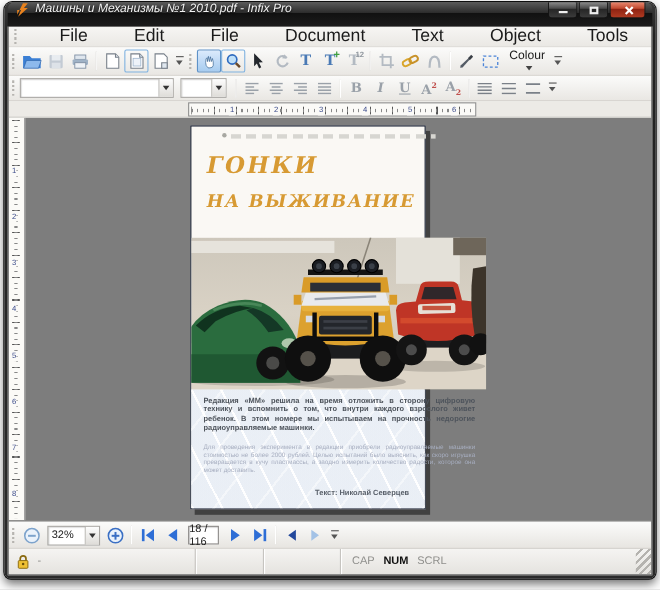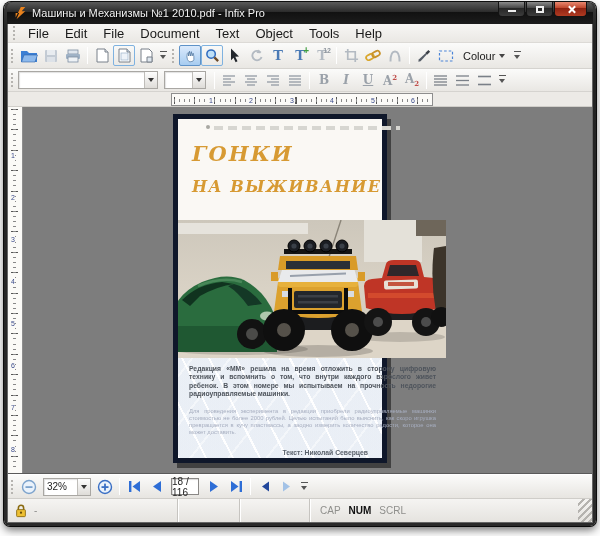--- a/index.html
+++ b/index.html
@@ -5,63 +5,63 @@
   * { box-sizing: border-box; margin: 0; padding: 0; }
   html,body { width:600px; height:536px; overflow:hidden;
     font-family:"Liberation Sans", sans-serif; background:#fdfdfd; }
   .desktop { position:relative; width:600px; height:536px; }
 
   
   .window { position:absolute; left:4px; top:2px; width:592px; height:524px;
     background:linear-gradient(#3a3a3a,#222 30px,#2a2a2a);
     border-radius:7px 7px 6px 6px; padding:0 3px 3px 3px;
     box-shadow:0 4px 9px rgba(0,0,0,.55), 0 0 0 1px #111; }
-  .titlebar { height:22px; display:flex; align-items:center; padding-left:6px; position:relative;
-    background:linear-gradient(#5a5a5a,#2b2b2b 45%,#111 46%,#1c1c1c); border-radius:6px 6px 0 0; }
+  .titlebar { height:22px; display:flex; padding-left:6px; position:relative;
+    background:linear-gradient(#5a5a5a,#2b2b2b 45%,#111 46%,#1c1c1c); border-radius:6px 6px 0 0;font-style:italic; }
   .titlebar .logo { width:14px; height:14px; margin-right:5px; flex:0 0 auto; }
   .titlebar .title { color:#f2f2f2; font-size:11px; text-shadow:0 1px 2px #000; white-space:nowrap; }
   .winbtns { position:absolute; right:6px; top:0; display:flex; }
   .wb { width:27px; height:15px; margin-left:1px; border-radius:0 0 4px 4px;
     background:linear-gradient(#8a8a8a,#4a4a4a 40%,#262626 45%,#3c3c3c);
     border:1px solid #141414; border-top:none; position:relative; }
   .wb.close { width:33px; background:linear-gradient(#e98870,#c14a30 40%,#8f2312 45%,#b03b22); }
   .g-min { position:absolute; left:9px; bottom:4px; width:8px; height:2px; background:#eee; }
   .g-max { position:absolute; left:9px; top:4px; width:8px; height:7px; border:2px solid #eee; }
   .g-x { position:absolute; left:12px; top:3px; width:9px; height:9px; }
   .g-x:before,.g-x:after { content:""; position:absolute; left:4px; top:0; width:2px; height:9px; background:#fff; }
   .g-x:before { transform:rotate(45deg);} .g-x:after { transform:rotate(-45deg);}
 
   .client { height:499px; background:#efedea; border:1px solid #666; border-top:none;
     display:flex; flex-direction:column; overflow:hidden; }
 
   
   .menubar { height:19px; display:flex; align-items:center; background:linear-gradient(#f7f6f4,#eae8e4);
     border-bottom:1px solid #dcdad6; padding-left:2px; }
-  .menu-item { font-size:13px; color:#1a1a1a; padding:2px 8px; }
+  .menu-item { font-size:16px; color:#1a1a1a; padding:2px 8px;margin-left:26px; }
   .grip { width:5px; height:14px; margin:0 3px 0 2px;
     background:repeating-linear-gradient(#b6b4b0 0 2px, transparent 2px 4px); flex:0 0 auto;
     background-size:2px 100%; background-repeat:no-repeat; background-position:1px 0; }
 
   
   .toolbar { display:flex; align-items:center; background:linear-gradient(#fbfbfa,#e9e7e3);
     border-bottom:1px solid #d5d3cf; }
   .tb1 { height:26px; } .tb2 { height:23px; } 
   .tbtn { width:22px; height:21px; display:flex; align-items:center; justify-content:center;
     border:1px solid transparent; border-radius:2px; flex:0 0 auto; position:relative; }
   .tbtn.sel { background:linear-gradient(#dbeafc,#a7ccf0); border-color:#5e92c8; }
   .tbtn.framed { border-color:#7fb2e0; }
   .sep { width:1px; height:17px; background:#c3c1bd; border-right:1px solid #fff; margin:0 3px; flex:0 0 auto; }
   .overflow { width:11px; height:20px; margin-left:1px; position:relative; flex:0 0 auto; }
   .overflow:before { content:""; position:absolute; left:2px; top:5px; width:7px; height:1px; background:#555; }
   .overflow:after { content:""; position:absolute; left:2px; top:9px; border:3.5px solid transparent; border-top:4px solid #555; }
   .t-letter { font-family:"DejaVu Serif", serif; font-weight:bold; font-size:13px; color:#4a7ab5; line-height:1; }
   .t-letter.dis { color:#b3bac2; }
   .badge-plus { position:absolute; right:1px; top:0; color:#3f9e3f; font-size:10px; font-weight:bold; line-height:1; }
   .badge-12 { position:absolute; right:1px; top:1px; color:#8e959d; font-size:7px; font-weight:bold; line-height:1; }
-  .colour-btn { display:flex; align-items:center; padding:2px 5px; border:1px solid transparent; border-radius:2px; }
+  .colour-btn { display:flex; align-items:center; padding:2px 5px; border:1px solid transparent; border-radius:2px;flex-direction:column; }
   .colour-btn span { font-size:11px; color:#1a1a1a; }
   .dd-arrow { width:0; height:0; border:3px solid transparent; border-top:4px solid #444; margin-left:4px; margin-top:3px; }
 
   
   .combo { height:18px; background:#fff; border:1px solid #a9a7a3; display:flex; align-items:center;
     box-shadow:inset 1px 1px 1px rgba(0,0,0,.12); flex:0 0 auto; }
   .combo .cval { flex:1; font-size:10px; padding:0 3px; color:#222; }
   .combo .cbtn { width:13px; height:100%; border-left:1px solid #bfbdb9;
     background:linear-gradient(#fdfdfd,#dedcd8); display:flex; align-items:center; justify-content:center; }
   .combo .cbtn i { width:0; height:0; border:3px solid transparent; border-top:4px solid #333; margin-top:3px; }
@@ -86,21 +86,21 @@
   .vruler { width:15px; background:#fbfaf7; border-right:1px solid #8e8e8e; position:relative; flex:0 0 auto; }
   .vminor { position:absolute; top:2px; bottom:2px; left:5px; width:3px;
     background:repeating-linear-gradient(#888 0 1px, transparent 1px 5.1px); }
   .vmajor { position:absolute; top:2px; bottom:2px; left:3px; width:7px;
     background:repeating-linear-gradient(#555 0 1px, transparent 1px 20.4px); }
   .vnum { position:absolute; left:3px; font-size:7px; color:#3a4a8a; background:#fbfaf7; line-height:8px; padding:1px 0; }
   .canvas { flex:1; background:#7d7d7d; position:relative; }
 
   
   .page { position:absolute; left:150px; top:7px; width:214px; height:349px;
-    background:#faf8f4; border:5px solid #0f172a;
+    background:#faf8f4; border:1px solid #0f172a;
     box-shadow:4px 5px 0 rgba(25,25,25,.6); }
   .lower-texture { position:absolute; left:0; right:0; top:239px; bottom:0; background:
     repeating-linear-gradient(63deg, rgba(255,255,255,.95) 0 2px, rgba(231,237,245,.45) 2px 24px),
     repeating-linear-gradient(-52deg, rgba(255,255,255,.9) 0 2px, rgba(226,233,243,.4) 2px 30px),
     #f3f5f9; }
   .faint-line { position:absolute; top:7px; left:36px; width:186px; height:4px;
     background:repeating-linear-gradient(90deg,#d7d6d1 0 9px, transparent 9px 14px); }
   .speck { position:absolute; top:6px; left:28px; width:4px; height:4px; border-radius:50%; background:#a8a8a2; }
   .ptitle1 { position:absolute; top:22px; left:14px; font-family:"DejaVu Serif", serif; font-style:italic;
     font-weight:bold; font-size:21px; letter-spacing:2px; color:#d79a33; text-transform:uppercase; }

